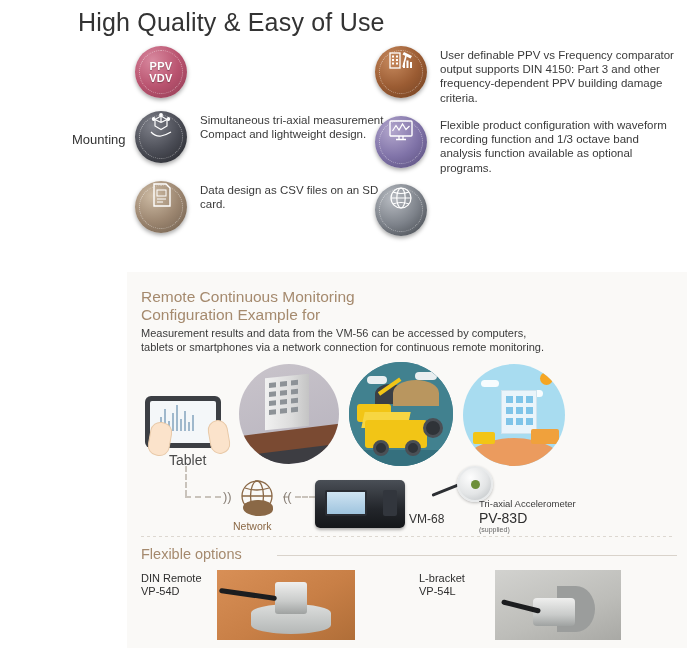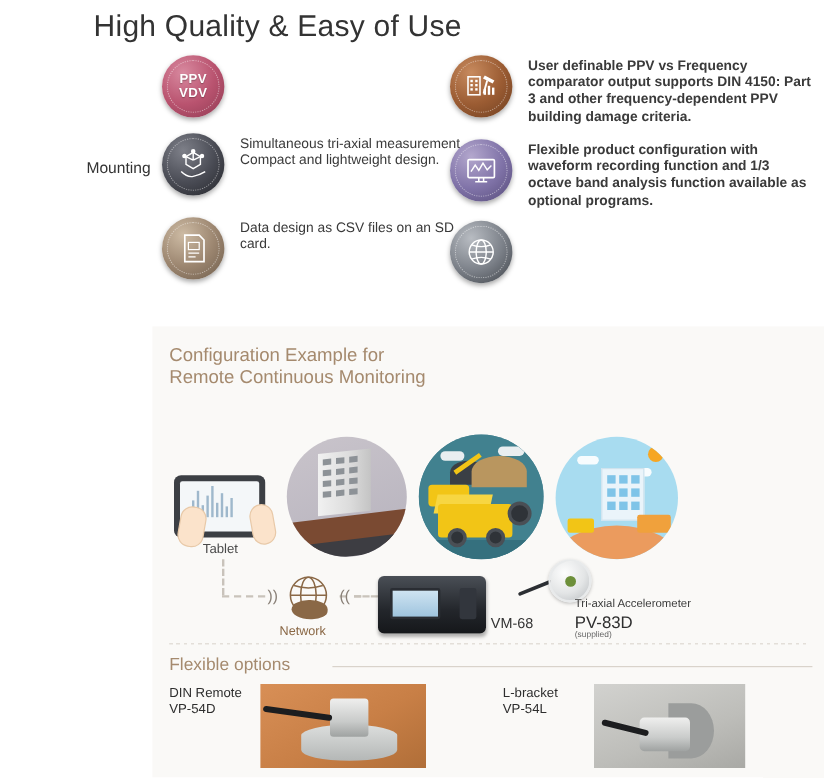--- a/index.html
+++ b/index.html
@@ -24,39 +24,39 @@
   .features-label {
     position: absolute; left: 72px; top: 88px;
     font-size: 13px; color: #333;
   }
   .feat {
     position: absolute; display: flex; align-items: flex-start;
   }
   .medal {
     width: 52px; height: 52px; border-radius: 50%;
     flex: 0 0 52px; position: relative;
-    display: flex; align-items: center; justify-content: center;
+    display: flex; justify-content: center;
     box-shadow: 0 2px 4px rgba(0,0,0,.35);
   }
   .medal .ring {
     position: absolute; inset: 4px; border-radius: 50%;
     border: 1px dotted rgba(255,255,255,.45);
   }
   .medal .glyph {
     position: relative; z-index: 2; color: #fff;
     display: flex; align-items: center; justify-content: center;
     flex-direction: column;
   }
   .medal .txt { font-size: 11px; line-height: 12px; font-weight: 600; letter-spacing: .3px;
                 text-shadow: 0 1px 1px rgba(0,0,0,.3); }
   .feat-text {
     margin-left: 13px; font-size: 11.5px; line-height: 14.2px;
     color: #3a3a3a; max-width: 190px; padding-top: 2px;
   }
-  .feat-text.wide { max-width: 240px; font-weight: bold; }
+  .feat-text.wide { max-width: 240px; }
 
   
   .m-ppv   { background: radial-gradient(circle at 34% 28%, #d8899f 0%, #b9536f 52%, #8e3a52 100%); }
   .m-tri   { background: radial-gradient(circle at 34% 28%, #7e8089 0%, #4a4c55 52%, #232429 100%); }
   .m-csv   { background: radial-gradient(circle at 34% 28%, #cdbba4 0%, #9c8670 52%, #6d5c4b 100%); }
   .m-din   { background: radial-gradient(circle at 34% 28%, #c78a5e 0%, #9b5c33 52%, #6d3e20 100%); }
   .m-wave  { background: radial-gradient(circle at 34% 28%, #b3a7cd 0%, #8073a8 52%, #554a78 100%); }
   .m-globe { background: radial-gradient(circle at 34% 28%, #b8bcc2 0%, #7d828a 52%, #3d4147 100%); }
 
   
@@ -129,21 +129,21 @@
 
   
   .tablet {
     position:absolute; left:18px; top:124px; width:76px; height:52px;
     background:#3c3f44; border-radius:6px; padding:5px;
   }
   .tablet-screen { width:100%; height:100%; background:#f4f7f9; border-radius:2px;
     position:relative; overflow:hidden; }
   .wavebar { position:absolute; bottom:12px; width:2px; background:#9fb8cc; }
   .hand { position:absolute; background:#fbe3cb; border:1px solid #e8c9a8; border-radius:10px; }
-  .lbl-tablet { position:absolute; left:42px; top:180px; font-size:11px; color:#4a4a4a; }
+  .lbl-tablet { position:absolute; left:42px; top:180px; font-size:14px; color:#4a4a4a; }
 
   
   .globe-net { position:absolute; left:108px; top:206px; width:44px; height:40px; }
   .globe-net svg { display:block; }
   .net-blob { position:absolute; left:8px; top:22px; width:30px; height:16px;
     background:#8a6846; border-radius:50% 50% 45% 55%; }
   .lbl-network { position:absolute; left:106px; top:248px; font-size:10.5px; color:#8a6846; }
 
   
   .dash-h { position:absolute; border-top:2px dashed #c9c3bb; height:0; }
@@ -295,24 +295,28 @@
           <path d="M4 14 h20 M6 8 q8 3 16 0 M6 20 q8 -3 16 0"></path>
         </g>
       </svg>
     </div>
   </div>
 </div>
 
 <div class="panel">
 
   <div class="cfg-title">
+    <div>Remote Continuous Monitoring</div>
     <div>Configuration Example for</div>
-    <div>Remote Continuous Monitoring</div>
-  </div>
-
+  </div>
+
+  <div class="cfg-sub">
+    <div>Measurement results and data from the VM-56 can be accessed by computers,</div>
+    <div>tablets or smartphones via a network connection for continuous remote monitoring.</div>
+  </div>
 
   <div class="scene scene1">
     <div class="s1-base"></div>
     <div class="s1-road"></div>
     <div class="s1-building">
       <div class="s1-win" style="left:4px;top:5px;width:7px;height:5px;"></div>
       <div class="s1-win" style="left:15px;top:5px;width:7px;height:5px;"></div>
       <div class="s1-win" style="left:26px;top:5px;width:7px;height:5px;"></div>
       <div class="s1-win" style="left:4px;top:14px;width:7px;height:5px;"></div>
       <div class="s1-win" style="left:15px;top:14px;width:7px;height:5px;"></div>

